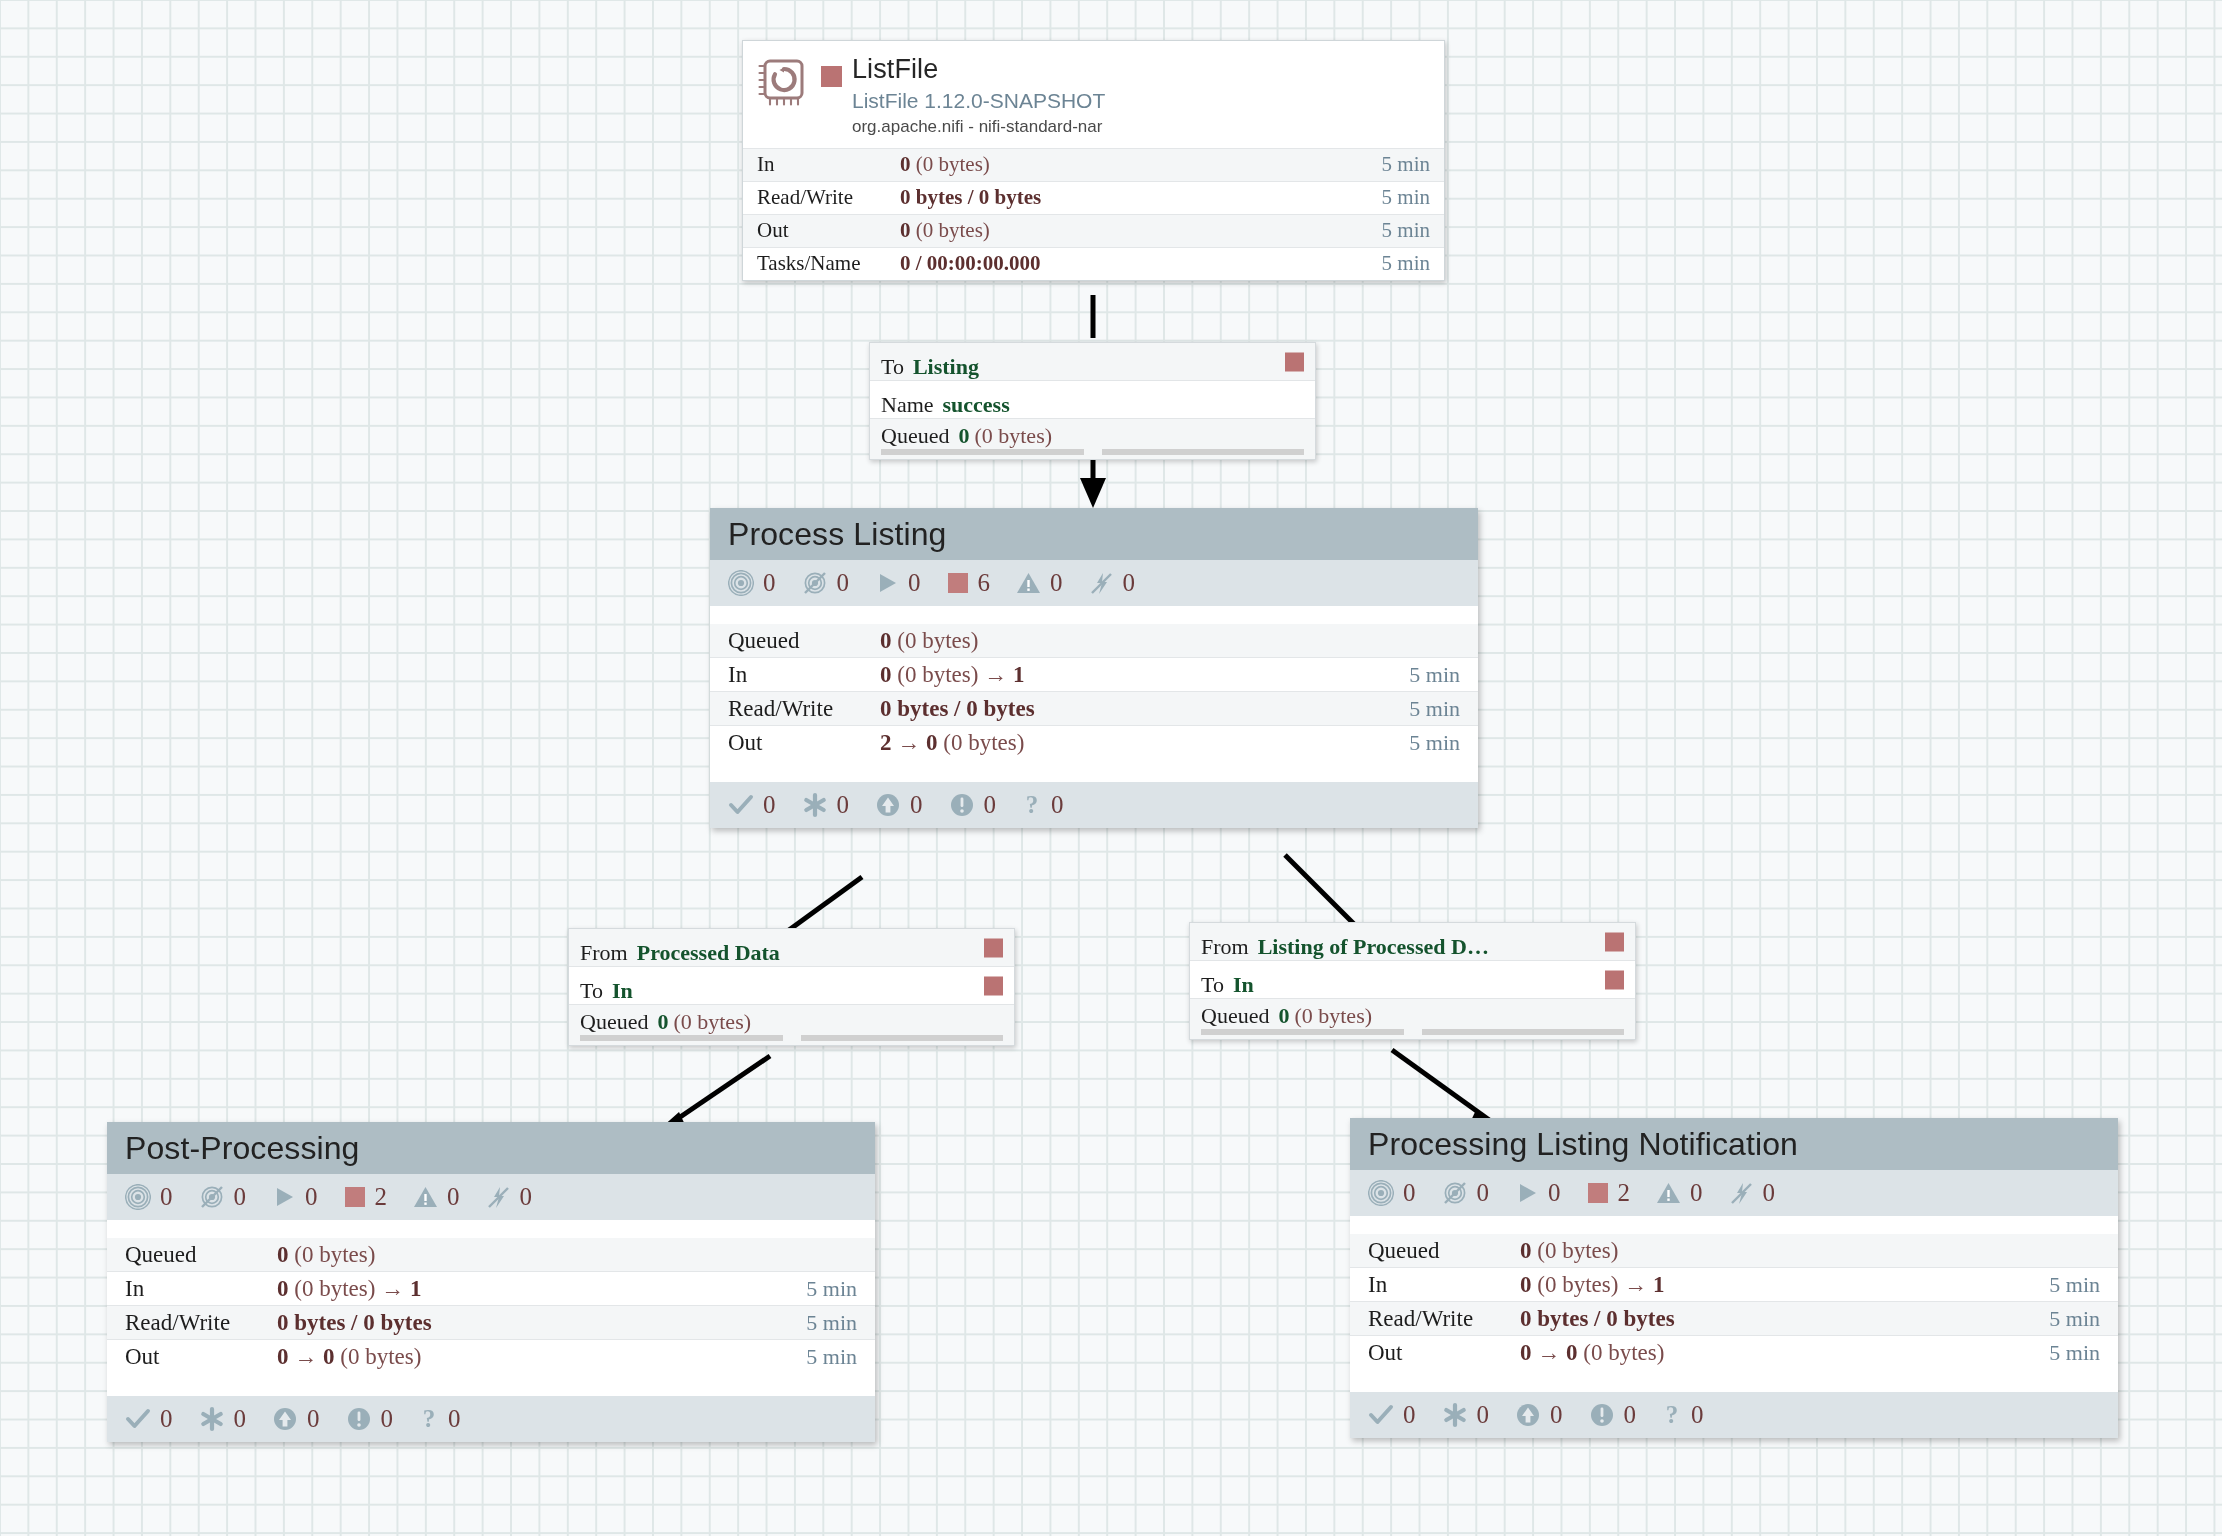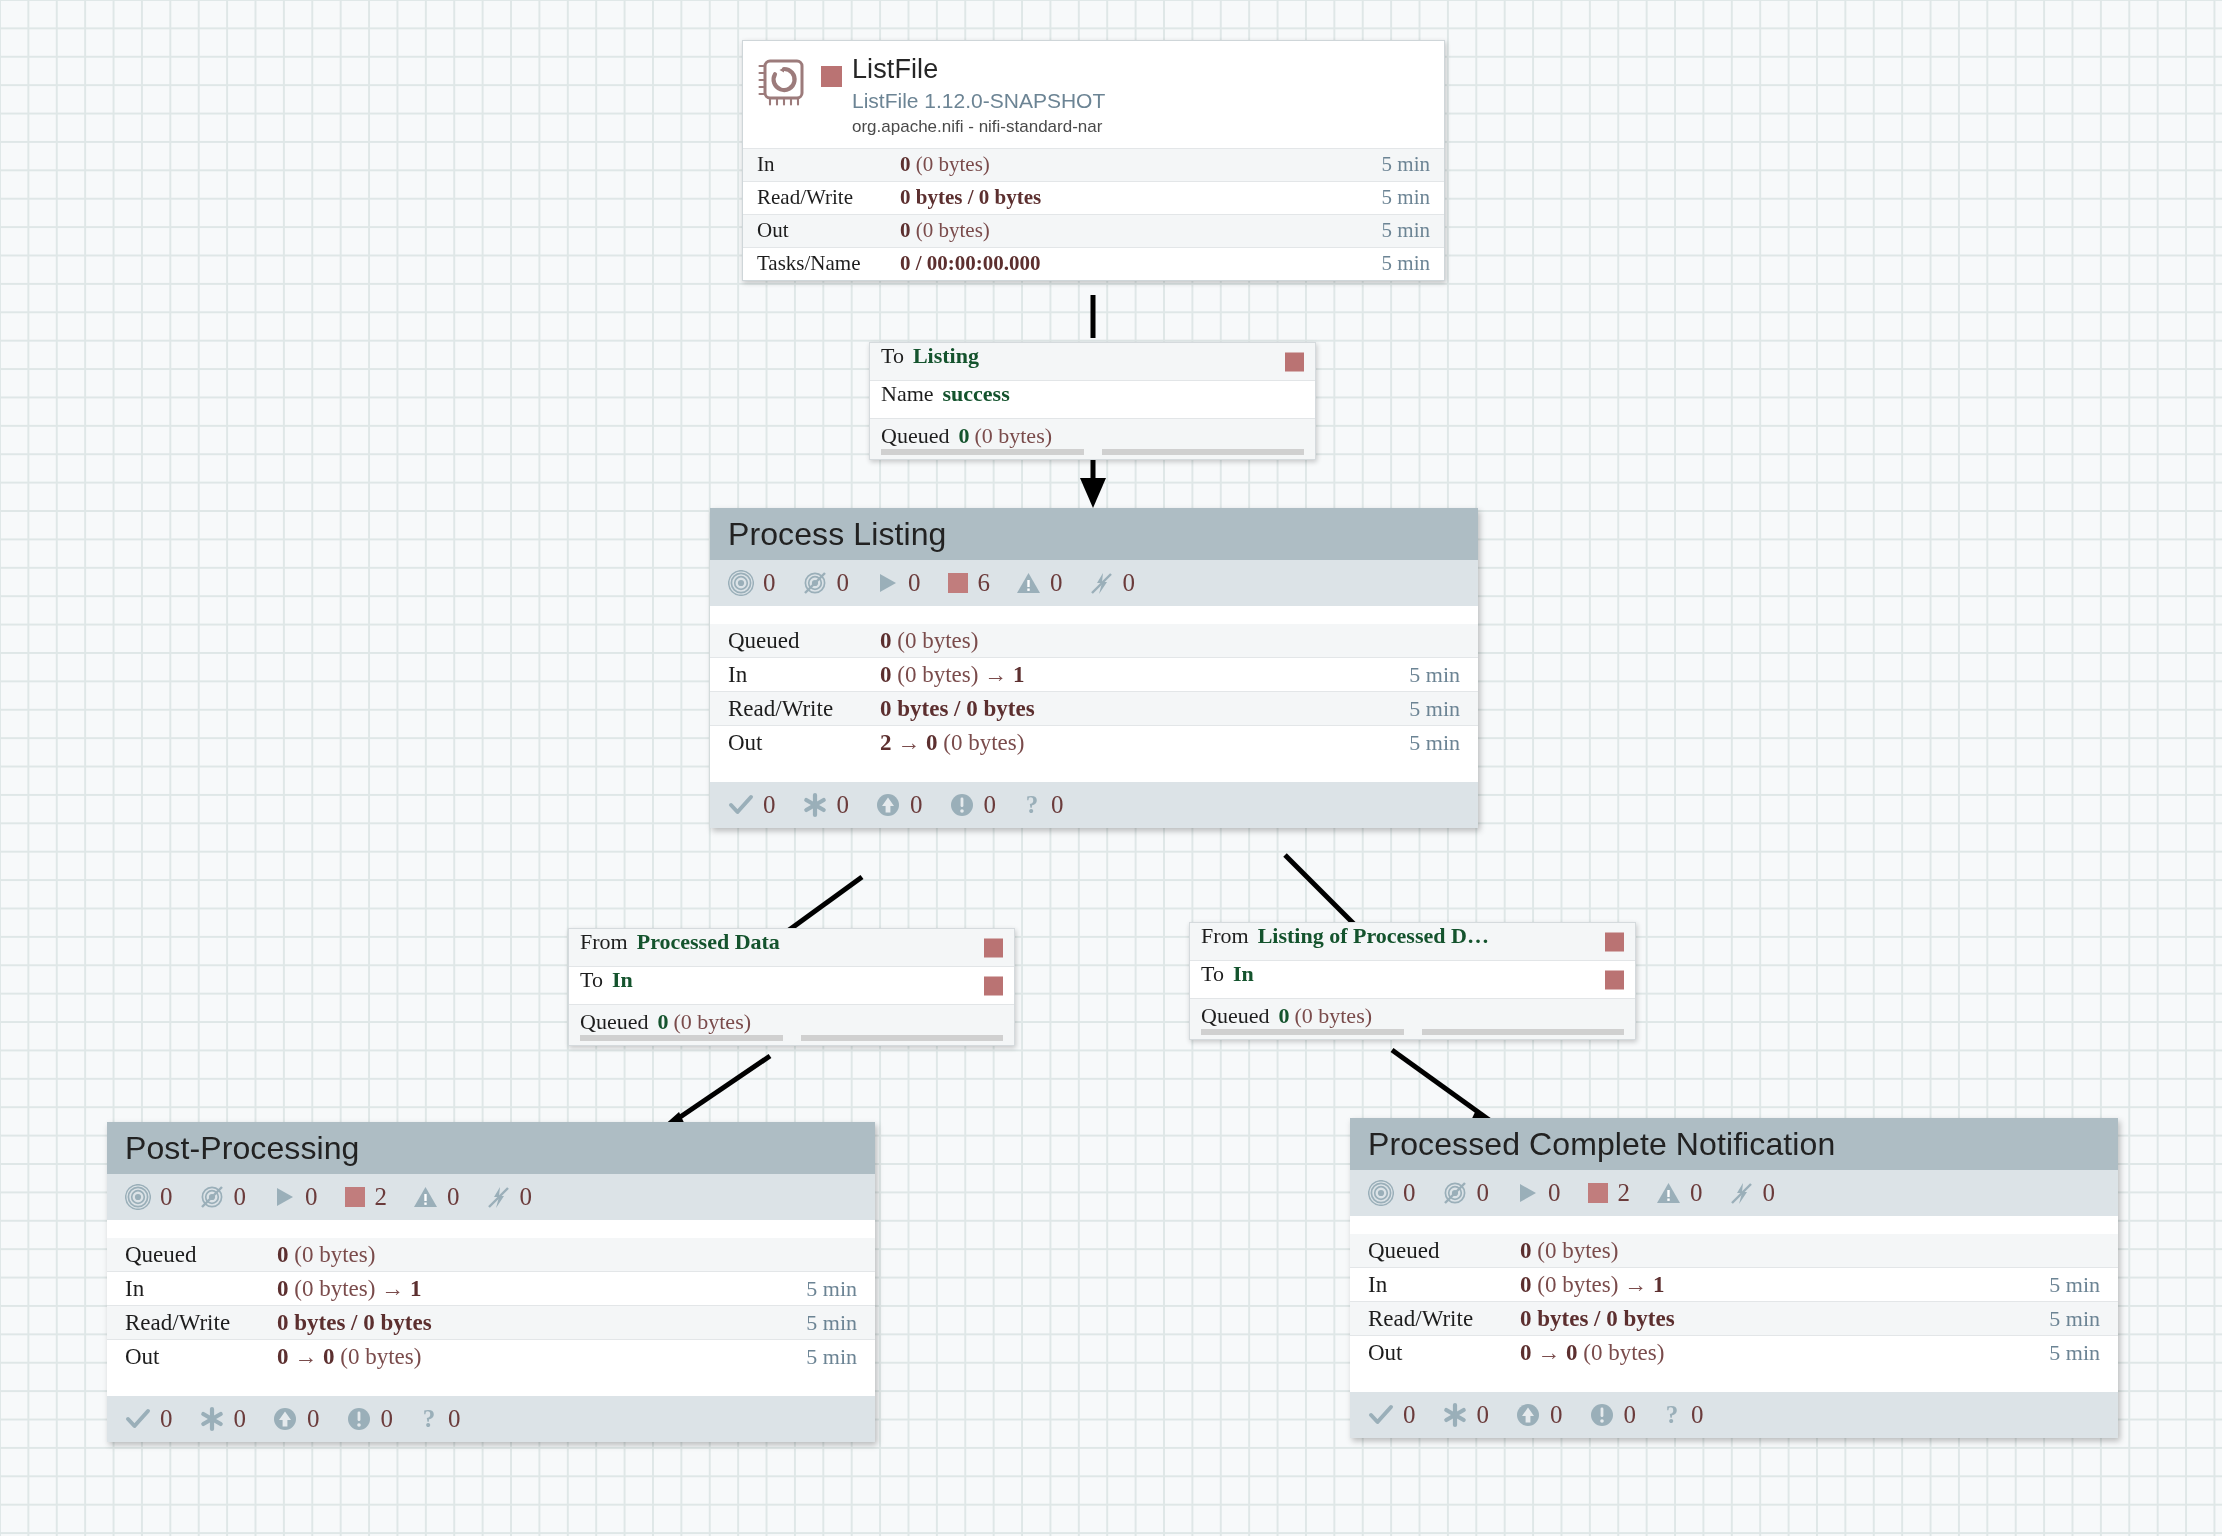--- a/index.html
+++ b/index.html
@@ -98,21 +98,21 @@
   .conn-label {
     position: absolute;
     background: #ffffff;
     border: 1px solid #d5dadd;
     box-shadow: 1px 2px 5px rgba(0,0,0,0.20);
     font-family: "Liberation Serif", serif;
     overflow: hidden;
   }
   .cl-row {
     display: flex;
-    align-items: flex-start;
+    align-items: flex-end;
     height: 38px;
     padding: 0 11px;
     font-size: 22px;
     border-bottom: 1px solid #e2e5e7;
     position: relative;
   }
   .cl-row:last-child { border-bottom: none; }
   .cl-row.shade { background: #f4f6f7; }
   .cl-key { color: #1d1d1d; margin-right: 9px; }
   .cl-val { color: #14532d; font-weight: bold; white-space: nowrap; overflow: hidden; }
@@ -602,21 +602,21 @@
               <text x="10" y="21" font-family="Liberation Serif, serif" font-size="25" font-weight="bold" fill="#9aafb9" text-anchor="middle">?</text>
             </svg>
         </span>
         <span class="num">0</span>
       </span>
     </div>
   </div>
 
   <div class="pgroup" style="left:1350px; top:1118px; width:768px;">
     <div class="pg-header">
-      <span class="pg-title">Processed Complete Notification</span>
+      <span class="pg-title">Processing Listing Notification</span>
     </div>
     <div class="pg-statusbar">
       <span class="stat-item">
         <span class="ic">
           <svg width="26" height="26" viewBox="0 0 26 26">
               <circle cx="13" cy="13" r="3.1" fill="#9aafb9"></circle>
               <circle cx="13" cy="13" r="6.3" fill="none" stroke="#9aafb9" stroke-width="1.7"></circle>
               <circle cx="13" cy="13" r="9.6" fill="none" stroke="#9aafb9" stroke-width="1.7"></circle>
               <circle cx="13" cy="13" r="12.3" fill="none" stroke="#9aafb9" stroke-width="1.5"></circle>
             </svg>

